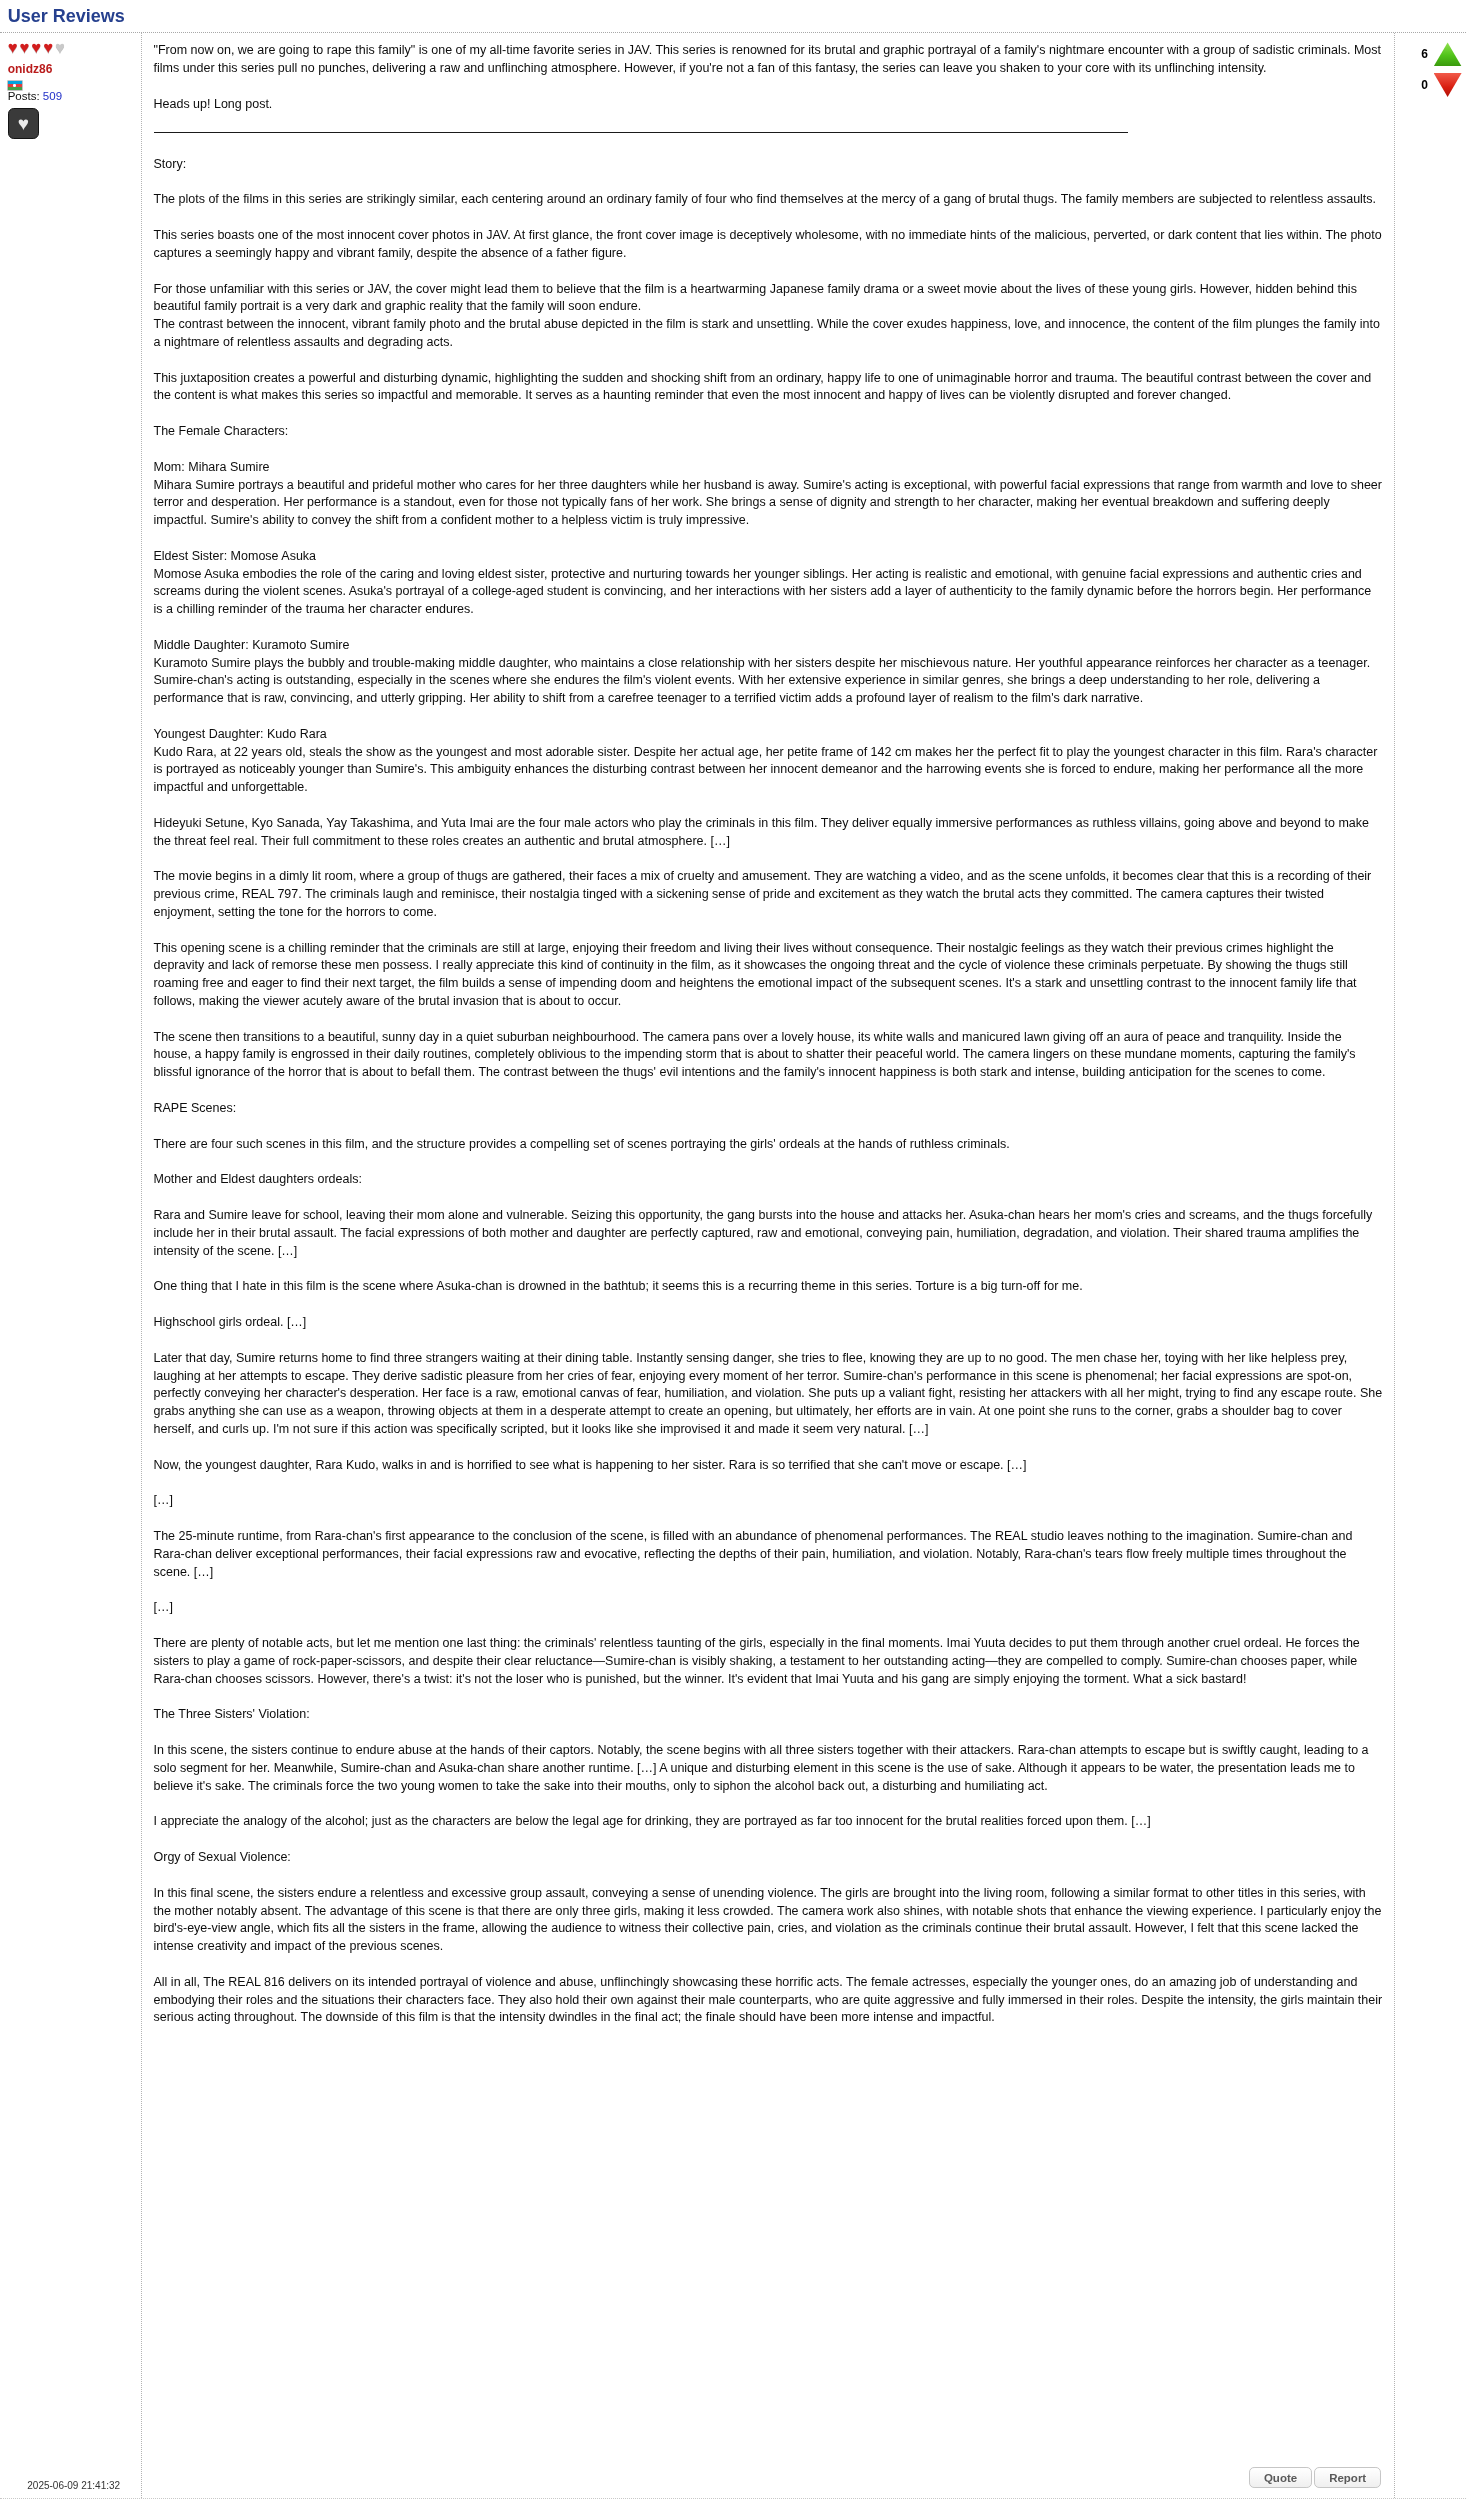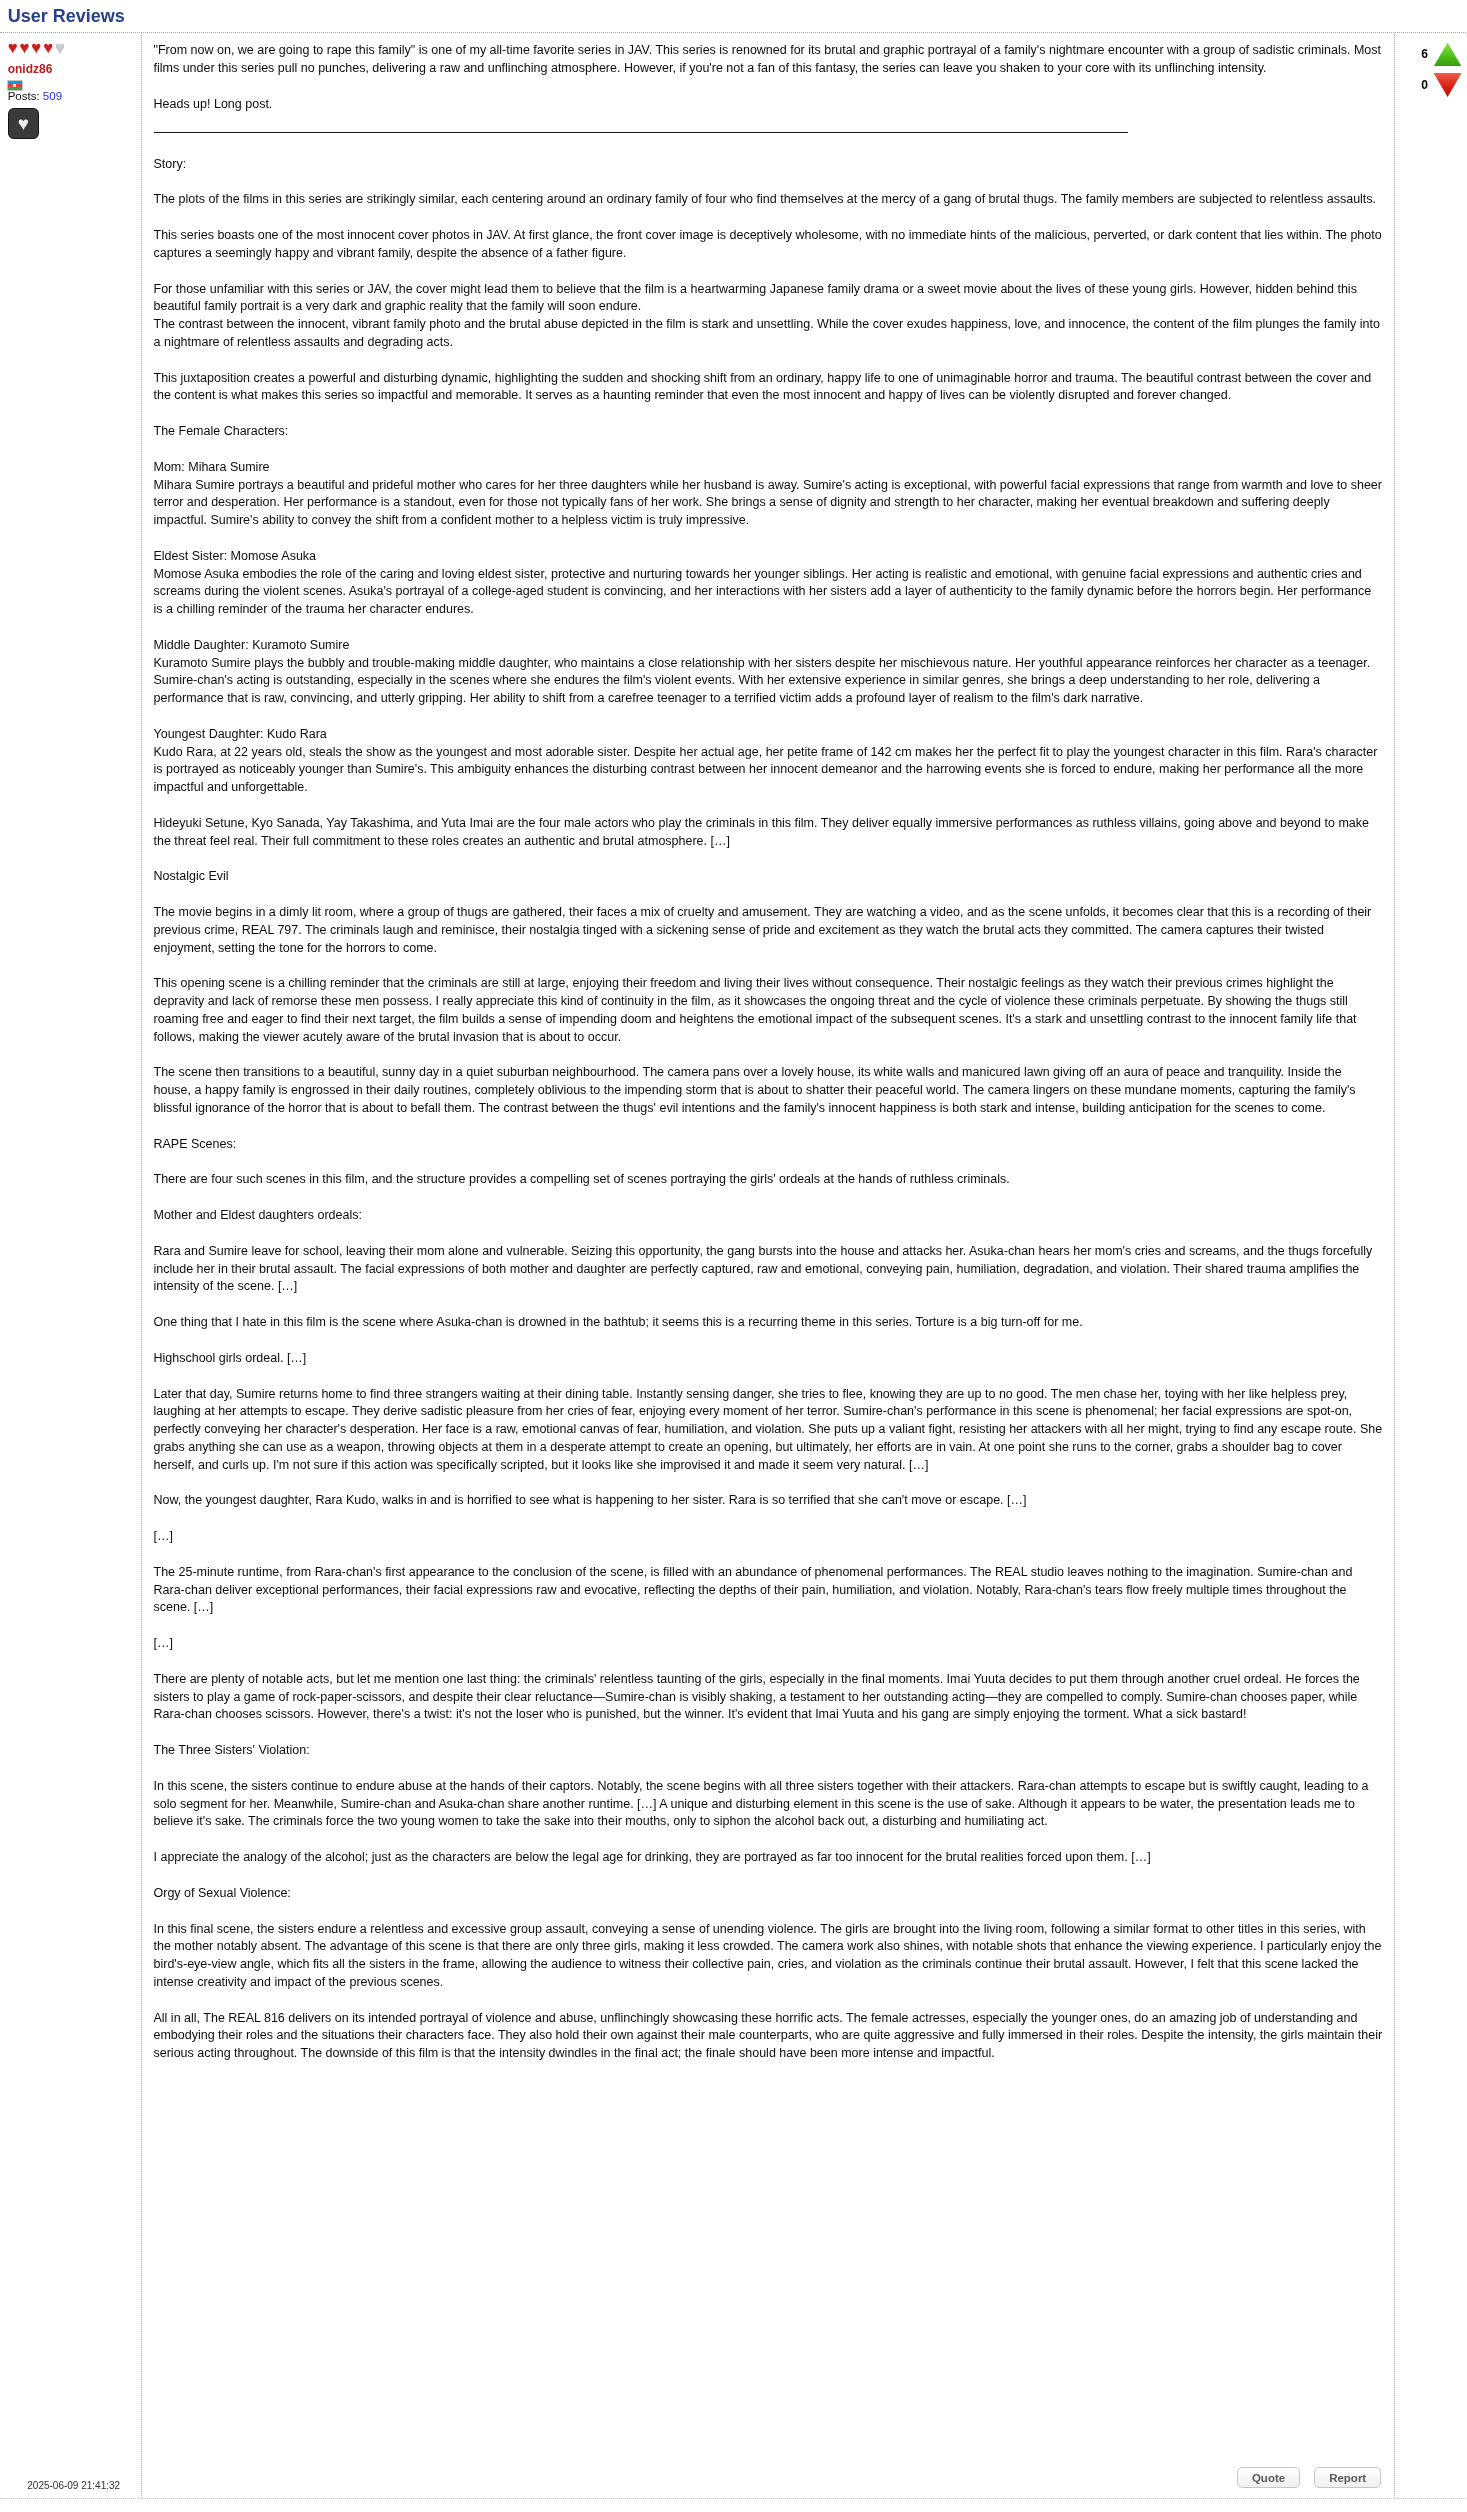--- a/index.html
+++ b/index.html
@@ -61,21 +61,21 @@
     display:flex;flex-direction:column;
   }
   .post-body{font-size:12.5px;line-height:1.42;}
   .para{margin:0 0 18px 0;white-space:pre-wrap;}
   .post-divider{
     width:974px;max-width:98%;height:0;
     border-bottom:1.3px solid #1a1a1a;
     margin:16.7px 0 23px 0;
   }
   .actions{
-    margin-top:auto;display:flex;justify-content:flex-end;gap:14px;
+    margin-top:auto;display:flex;justify-content:flex-end;gap:2px;
     padding:7.7px 1.3px 3.8px 0;
   }
   .btn{
     border:0.6px solid #c6c6c6;border-radius:5.1px;
     background:linear-gradient(#ffffff,#efefef);
     color:#5a5a5a;font-weight:bold;font-size:11.5px;
     font-family:"Liberation Sans",sans-serif;
     padding:3.8px 14px;cursor:pointer;
   }
   
@@ -130,21 +130,20 @@
         <div class="para">The Female Characters:</div>
         <div class="para">Mom: Mihara Sumire
 Mihara Sumire portrays a beautiful and prideful mother who cares for her three daughters while her husband is away. Sumire's acting is exceptional, with powerful facial expressions that range from warmth and love to sheer terror and desperation. Her performance is a standout, even for those not typically fans of her work. She brings a sense of dignity and strength to her character, making her eventual breakdown and suffering deeply impactful. Sumire's ability to convey the shift from a confident mother to a helpless victim is truly impressive.</div>
         <div class="para">Eldest Sister: Momose Asuka
 Momose Asuka embodies the role of the caring and loving eldest sister, protective and nurturing towards her younger siblings. Her acting is realistic and emotional, with genuine facial expressions and authentic cries and screams during the violent scenes. Asuka's portrayal of a college-aged student is convincing, and her interactions with her sisters add a layer of authenticity to the family dynamic before the horrors begin. Her performance is a chilling reminder of the trauma her character endures.</div>
         <div class="para">Middle Daughter: Kuramoto Sumire
 Kuramoto Sumire plays the bubbly and trouble-making middle daughter, who maintains a close relationship with her sisters despite her mischievous nature. Her youthful appearance reinforces her character as a teenager. Sumire-chan's acting is outstanding, especially in the scenes where she endures the film's violent events. With her extensive experience in similar genres, she brings a deep understanding to her role, delivering a performance that is raw, convincing, and utterly gripping. Her ability to shift from a carefree teenager to a terrified victim adds a profound layer of realism to the film's dark narrative.</div>
         <div class="para">Youngest Daughter: Kudo Rara
 Kudo Rara, at 22 years old, steals the show as the youngest and most adorable sister. Despite her actual age, her petite frame of 142 cm makes her the perfect fit to play the youngest character in this film. Rara's character is portrayed as noticeably younger than Sumire's. This ambiguity enhances the disturbing contrast between her innocent demeanor and the harrowing events she is forced to endure, making her performance all the more impactful and unforgettable.</div>
         <div class="para">Hideyuki Setune, Kyo Sanada, Yay Takashima, and Yuta Imai are the four male actors who play the criminals in this film. They deliver equally immersive performances as ruthless villains, going above and beyond to make the threat feel real. Their full commitment to these roles creates an authentic and brutal atmosphere. […]</div>
-        <div class="para">Nostalgic Evil</div>
         <div class="para">The movie begins in a dimly lit room, where a group of thugs are gathered, their faces a mix of cruelty and amusement. They are watching a video, and as the scene unfolds, it becomes clear that this is a recording of their previous crime, REAL 797. The criminals laugh and reminisce, their nostalgia tinged with a sickening sense of pride and excitement as they watch the brutal acts they committed. The camera captures their twisted enjoyment, setting the tone for the horrors to come.</div>
         <div class="para">This opening scene is a chilling reminder that the criminals are still at large, enjoying their freedom and living their lives without consequence. Their nostalgic feelings as they watch their previous crimes highlight the depravity and lack of remorse these men possess. I really appreciate this kind of continuity in the film, as it showcases the ongoing threat and the cycle of violence these criminals perpetuate. By showing the thugs still roaming free and eager to find their next target, the film builds a sense of impending doom and heightens the emotional impact of the subsequent scenes. It's a stark and unsettling contrast to the innocent family life that follows, making the viewer acutely aware of the brutal invasion that is about to occur.</div>
         <div class="para">The scene then transitions to a beautiful, sunny day in a quiet suburban neighbourhood. The camera pans over a lovely house, its white walls and manicured lawn giving off an aura of peace and tranquility. Inside the house, a happy family is engrossed in their daily routines, completely oblivious to the impending storm that is about to shatter their peaceful world. The camera lingers on these mundane moments, capturing the family's blissful ignorance of the horror that is about to befall them. The contrast between the thugs' evil intentions and the family's innocent happiness is both stark and intense, building anticipation for the scenes to come.</div>
         <div class="para">RAPE Scenes:</div>
         <div class="para">There are four such scenes in this film, and the structure provides a compelling set of scenes portraying the girls' ordeals at the hands of ruthless criminals.</div>
         <div class="para">Mother and Eldest daughters ordeals:</div>
         <div class="para">Rara and Sumire leave for school, leaving their mom alone and vulnerable. Seizing this opportunity, the gang bursts into the house and attacks her. Asuka-chan hears her mom's cries and screams, and the thugs forcefully include her in their brutal assault. The facial expressions of both mother and daughter are perfectly captured, raw and emotional, conveying pain, humiliation, degradation, and violation. Their shared trauma amplifies the intensity of the scene. […]</div>
         <div class="para">One thing that I hate in this film is the scene where Asuka-chan is drowned in the bathtub; it seems this is a recurring theme in this series. Torture is a big turn-off for me.</div>
         <div class="para">Highschool girls ordeal. […]</div>
         <div class="para">Later that day, Sumire returns home to find three strangers waiting at their dining table. Instantly sensing danger, she tries to flee, knowing they are up to no good. The men chase her, toying with her like helpless prey, laughing at her attempts to escape. They derive sadistic pleasure from her cries of fear, enjoying every moment of her terror. Sumire-chan's performance in this scene is phenomenal; her facial expressions are spot-on, perfectly conveying her character's desperation. Her face is a raw, emotional canvas of fear, humiliation, and violation. She puts up a valiant fight, resisting her attackers with all her might, trying to find any escape route. She grabs anything she can use as a weapon, throwing objects at them in a desperate attempt to create an opening, but ultimately, her efforts are in vain. At one point she runs to the corner, grabs a shoulder bag to cover herself, and curls up. I'm not sure if this action was specifically scripted, but it looks like she improvised it and made it seem very natural. […]</div>

